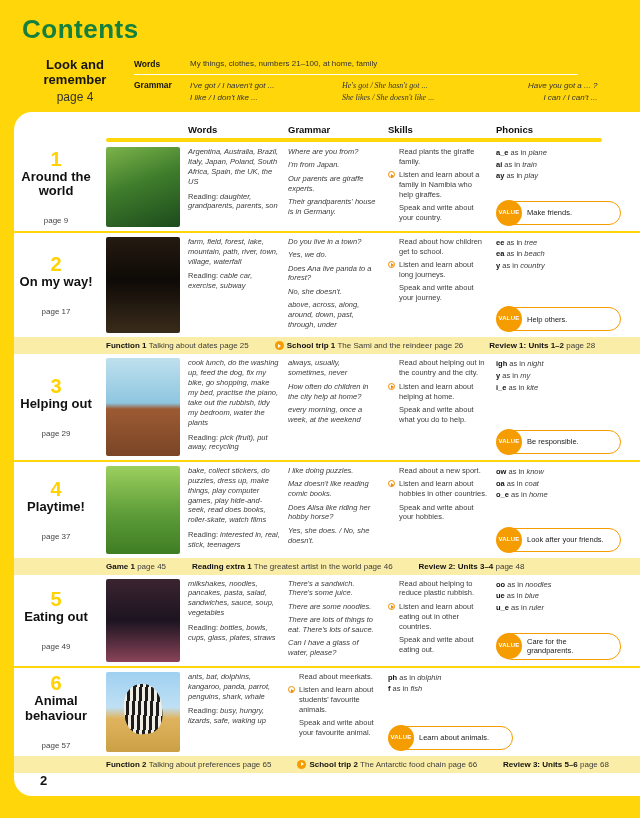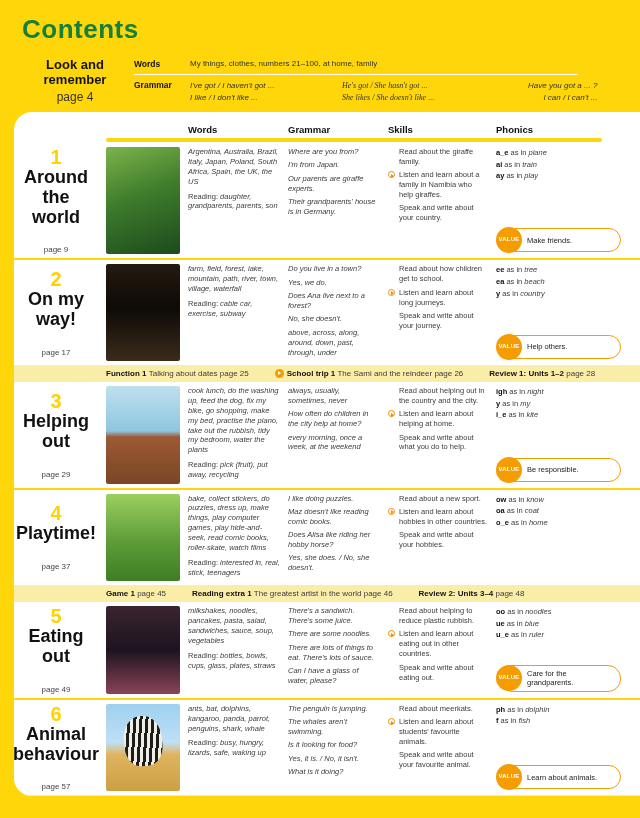--- a/index.html
+++ b/index.html
@@ -43,21 +43,21 @@
     padding:4px 12px 4px 0;
   }
   .row.head { padding-bottom:0; }
   .col-h { font-weight:bold; font-size:9.5px; color:#101010; padding-top:2px; }
   .head-bar { grid-column:2 / 7; height:4px; background:#FFD60A; border-radius:2px; margin:3px 26px 1px 0; }
 
   .unit-row + .unit-row { border-top:2.5px solid #FFD60A; }
 
   .u-cell { display:flex; flex-direction:column; align-items:center; justify-content:center; text-align:center; padding:0 4px; }
   .u-num { font-size:20px; font-weight:bold; color:#FFD200; line-height:1; }
-  .u-title { font-size:18px; font-weight:bold; color:#111; line-height:1.1; margin-top:1px; }
+  .u-title { font-size:13px; font-weight:bold; color:#111; line-height:1.1; margin-top:1px; }
   .u-page { font-size:8px; color:#444; margin-top:18px; }
 
   .photo { width:74px; border-radius:2px; min-height:76px; }
   .photo-1 { background:linear-gradient(160deg,#7cb34a 0%,#3f7d2c 45%,#1c4a1c 100%); }
   .photo-2 { background:linear-gradient(180deg,#241a10 0%,#0e0a07 45%,#3a2c1a 100%); }
   .photo-3 { background:linear-gradient(180deg,#bfe0ee 0%,#8ec6e0 46%,#9c5a33 52%,#7a4526 100%); }
   .photo-4 { background:linear-gradient(180deg,#9ccf5f 0%,#5d9c38 55%,#3f7d24 100%); }
   .photo-5 { background:linear-gradient(180deg,#3a2430 0%,#1c1420 50%,#8a4458 100%); }
   .photo-6 { background:linear-gradient(180deg,#9fd0f0 0%,#bfe0f5 44%,#e0b45f 58%,#caa045 100%); }
   .photo-6::after {
@@ -163,21 +163,21 @@
           <p class="main">Argentina, Australia, Brazil, Italy, Japan, Poland, South Africa, Spain, the UK, the US</p>
           <p class="reading"><span class="rd-label">Reading: </span><span class="rd-words">daughter, grandparents, parents, son</span></p>
         </div>
         <div class="cell cell-grammar">
           <p>Where are you from?</p>
           <p>I'm from Japan.</p>
           <p>Our parents are giraffe experts.</p>
           <p>Their grandparents' house is in Germany.</p>
         </div>
         <div class="cell cell-skills">
-          <div class="skill">Read about the giraffe family.</div>
+          <div class="skill">Read plants the giraffe family.</div>
           <div class="skill"><span class="play"></span>Listen and learn about a family in Namibia who help giraffes.</div>
           <div class="skill">Speak and write about your country.</div>
         </div>
         <div class="cell cell-phonics">
           <div class="ph"><b>a_e</b> as in <i>plane</i></div>
           <div class="ph"><b>ai</b> as in <i>train</i></div>
           <div class="ph"><b>ay</b> as in <i>play</i></div>
           <div class="value-wrap">
             <div class="value-pill">
               <span class="value-circle">VALUE</span>
@@ -193,21 +193,21 @@
           <div class="u-page">page 17</div>
         </div>
         <div class="photo photo-2"></div>
         <div class="cell cell-words">
           <p class="main">farm, field, forest, lake, mountain, path, river, town, village, waterfall</p>
           <p class="reading"><span class="rd-label">Reading: </span><span class="rd-words">cable car, exercise, subway</span></p>
         </div>
         <div class="cell cell-grammar">
           <p>Do you live in a town?</p>
           <p>Yes, we do.</p>
-          <p>Does Ana live next to a forest?</p>
+          <p>Does Ana live panda to a forest?</p>
           <p>No, she doesn't.</p>
           <p>above, across, along, around, down, past, through, under</p>
         </div>
         <div class="cell cell-skills">
           <div class="skill">Read about how children get to school.</div>
           <div class="skill"><span class="play"></span>Listen and learn about long journeys.</div>
           <div class="skill">Speak and write about your journey.</div>
         </div>
         <div class="cell cell-phonics">
           <div class="ph"><b>ee</b> as in <i>tree</i></div>
@@ -270,38 +270,44 @@
         </div>
       </div>
       <div class="row unit-row" style="min-height: 86px;">
         <div class="u-cell">
           <div class="u-num">4</div>
           <div class="u-title">Playtime!</div>
           <div class="u-page">page 37</div>
         </div>
         <div class="photo photo-4"></div>
         <div class="cell cell-words">
-          <p class="main">bake, collect stickers, do puzzles, dress up, make things, play computer games, play hide-and-seek, read comic books, roller-skate, watch films</p>
+          <p class="main">bake, collect stickers, do puzzles, dress up, make things, play computer games, play hide-and-seek, read does books, roller-skate, watch films</p>
           <p class="reading"><span class="rd-label">Reading: </span><span class="rd-words">interested in, real, stick, teenagers</span></p>
         </div>
         <div class="cell cell-grammar">
           <p>I like doing puzzles.</p>
           <p>Maz doesn't like reading comic books.</p>
           <p>Does Alisa like riding her hobby horse?</p>
           <p>Yes, she does. / No, she doesn't.</p>
         </div>
         <div class="cell cell-skills">
           <div class="skill">Read about a new sport.</div>
           <div class="skill"><span class="play"></span>Listen and learn about hobbies in other countries.</div>
           <div class="skill">Speak and write about your hobbies.</div>
         </div>
         <div class="cell cell-phonics">
           <div class="ph"><b>ow</b> as in <i>know</i></div>
           <div class="ph"><b>oa</b> as in <i>coat</i></div>
           <div class="ph"><b>o_e</b> as in <i>home</i></div>
+          <div class="value-wrap">
+            <div class="value-pill">
+              <span class="value-circle">VALUE</span>
+              <span class="value-text">Look after your friends.</span>
+            </div>
+          </div>
         </div>
       </div>
       <div class="band">
         <span class="band-item">
           <span class="band-label">Game 1</span>
           <span class="band-text">&nbsp;page 45</span>
         </span>
         <span class="band-item">
           <span class="band-label">Reading extra 1</span>
           <span class="band-text">&nbsp;The greatest artist in the world page 46</span>
@@ -349,27 +355,20 @@
         <div class="u-cell">
           <div class="u-num">6</div>
           <div class="u-title">Animal behaviour</div>
           <div class="u-page">page 57</div>
         </div>
         <div class="photo photo-6"></div>
         <div class="cell cell-words">
           <p class="main">ants, bat, dolphins, kangaroo, panda, parrot, penguins, shark, whale</p>
           <p class="reading"><span class="rd-label">Reading: </span><span class="rd-words">busy, hungry, lizards, safe, waking up</span></p>
         </div>
-        <div class="cell cell-grammar">
-          <p>The penguin is jumping.</p>
-          <p>The whales aren't swimming.</p>
-          <p>Is it looking for food?</p>
-          <p>Yes, it is. / No, it isn't.</p>
-          <p>What is it doing?</p>
-        </div>
         <div class="cell cell-skills">
           <div class="skill">Read about meerkats.</div>
           <div class="skill"><span class="play"></span>Listen and learn about students' favourite animals.</div>
           <div class="skill">Speak and write about your favourite animal.</div>
         </div>
         <div class="cell cell-phonics">
           <div class="ph"><b>ph</b> as in <i>dolphin</i></div>
           <div class="ph"><b>f</b> as in <i>fish</i></div>
           <div class="value-wrap">
             <div class="value-pill">

